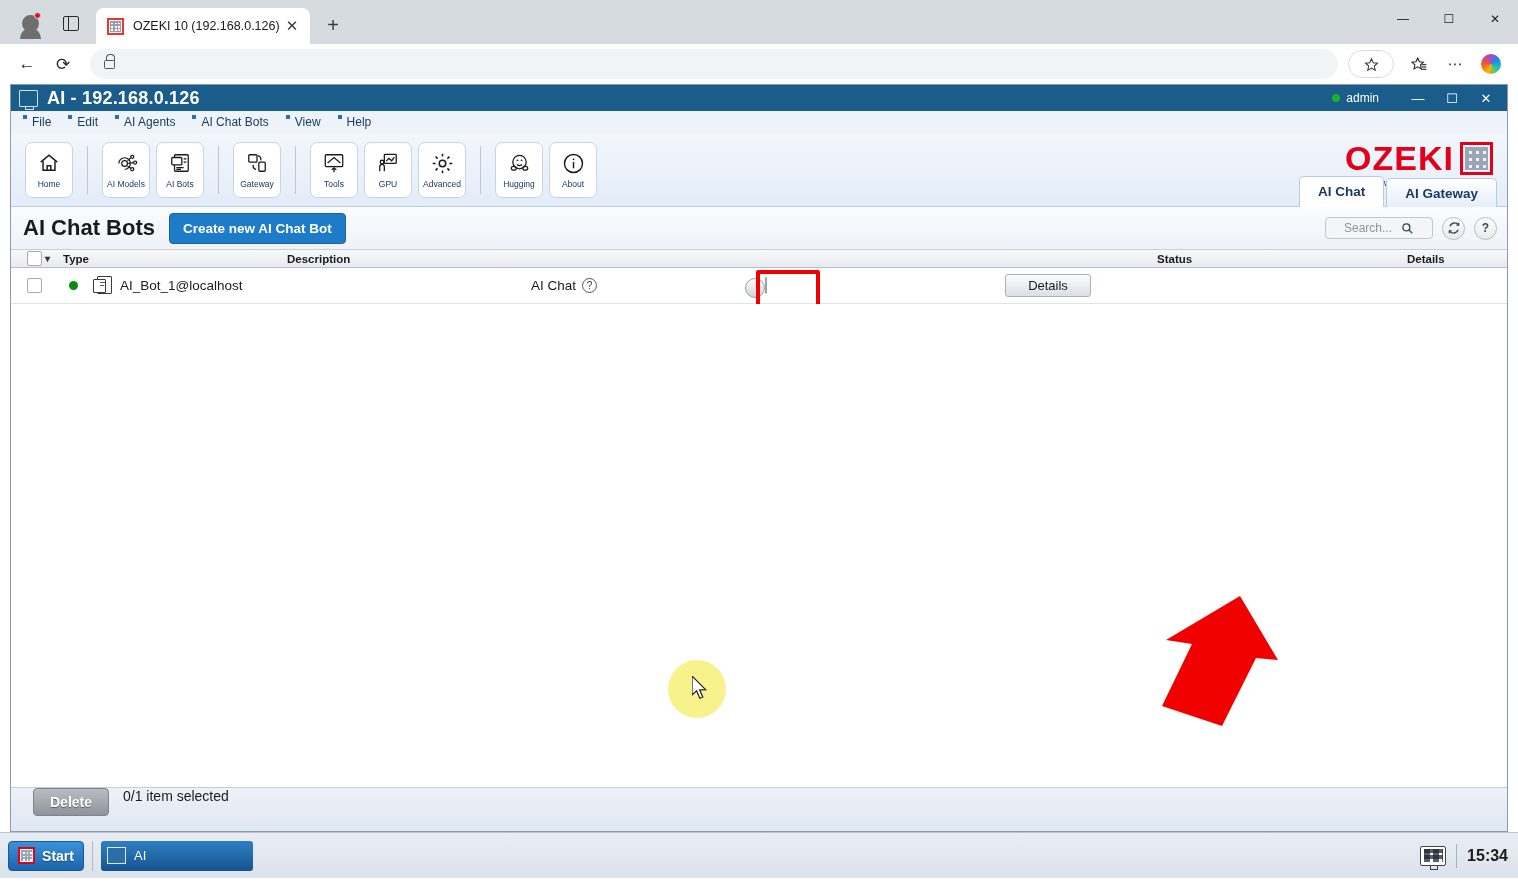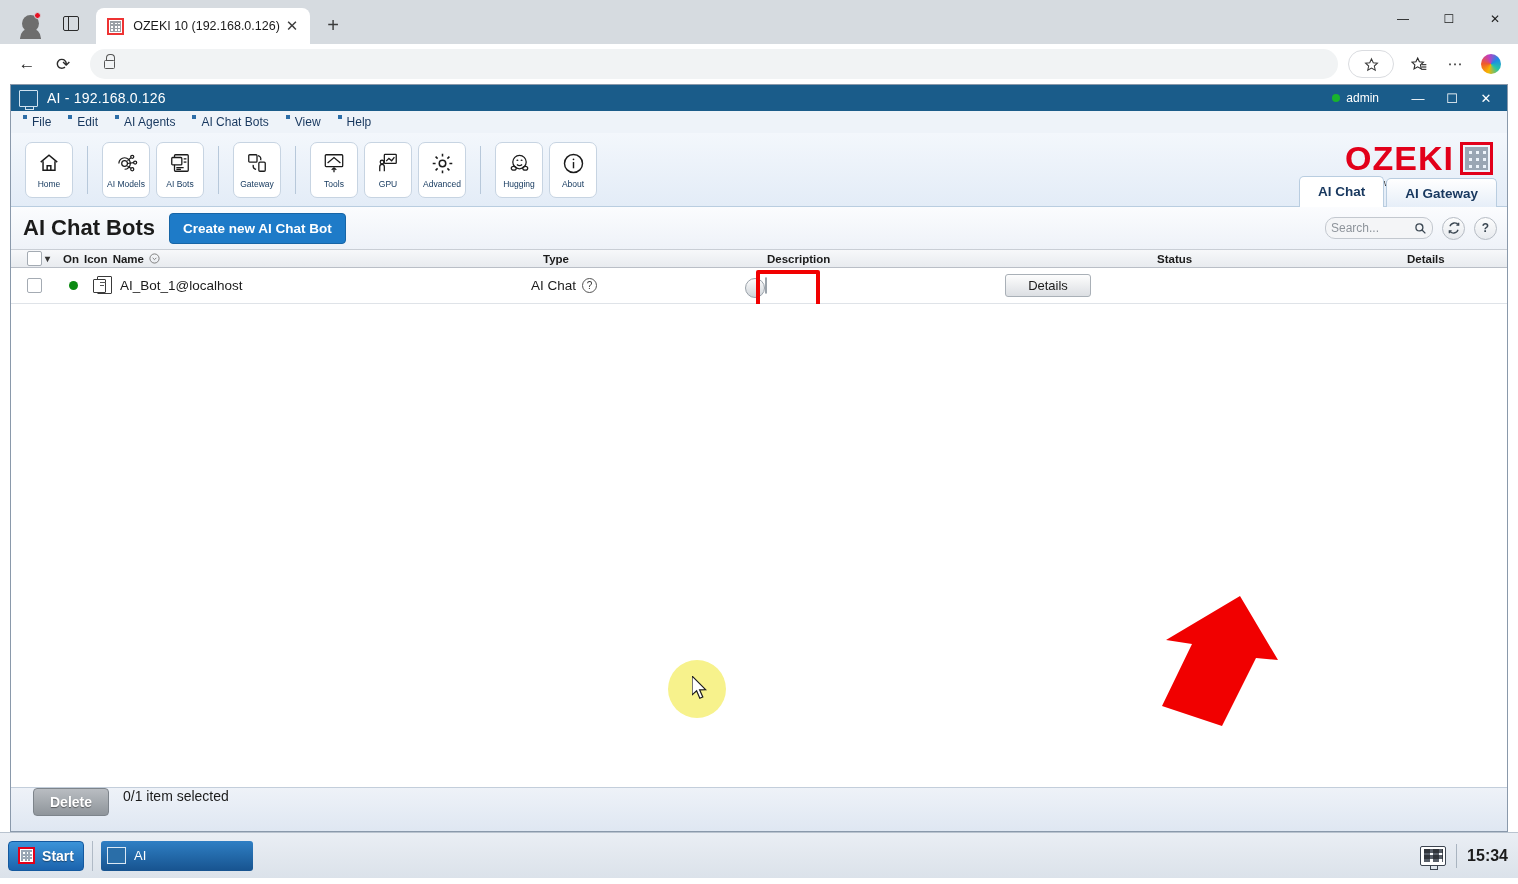--- a/index.html
+++ b/index.html
@@ -68,21 +68,20 @@
   .browser-tab {
     height: 36px;
     width: 214px;
     background: #ffffff;
     border-radius: 8px 8px 0 0;
     display: flex;
     align-items: center;
     padding: 0 6px 0 11px;
     position: relative;
     margin-bottom: 0;
-    text-align: center;
   }
   .tab-favicon {
     width: 17px; height: 17px;
     border: 2px solid #e33;
     background: #fff;
     flex: 0 0 auto;
     position: relative;
     overflow: hidden;
   }
   .tab-favicon::before {
@@ -225,22 +224,22 @@
   }
   .app-logo-icon::after {
     content: "";
     position: absolute;
     bottom: -4px; left: 5px;
     width: 7px; height: 3px;
     border: 1.5px solid #cfe2f0;
     border-top: none;
   }
   .app-title-text {
-    font-size: 14px;
-    font-weight: normal;
+    font-size: 18px;
+    font-weight: bold;
     letter-spacing: 0.2px;
     flex: 1 1 auto;
   }
   .admin-box { display: flex; align-items: center; gap: 6px; margin-right: 22px; }
   .admin-dot { width: 8px; height: 8px; border-radius: 50%; background: #19b32d; }
   .admin-label { font-size: 12px; }
   .app-wbtn {
     width: 34px; height: 26px;
     display: flex; align-items: center; justify-content: center;
     font-size: 13px; color: #fff;
@@ -382,23 +381,23 @@
   }
   .head-right {
     position: absolute;
     right: 10px;
     display: flex; align-items: center; gap: 9px;
   }
   .search-box {
     width: 108px; height: 22px;
     background: #f4f5f7;
     border: 1px solid #c3c8cf;
-    border-radius: 10px;
+    border-radius: 4px;
     display: flex; align-items: center;
-    padding: 0 5px;
+    padding: 0 18px;
     justify-content: space-between;
   }
   .search-box .ph { font-size: 12px; color: #8e949b; }
   .mini-circle-btn {
     width: 23px; height: 23px;
     border-radius: 50%;
     border: 1px solid #b6bcc4;
     background: linear-gradient(to bottom,#fdfdfd,#e7eaee);
     display: flex; align-items: center; justify-content: center;
     font-size: 12px; font-weight: bold; color: #3b4752;
@@ -880,29 +879,20 @@
       </div>
       <div class="mini-circle-btn">?</div>
     </div>
   </div>
 
   <div class="tbl-header">
     <span class="c-check">
         <i class="chk"></i>
       </span>
     <span class="c-caret">▾</span>
-    <span class="c-name" style="gap:5px;">
-      <span>On</span>
-      <span>Icon</span>
-      <span>Name</span>
-      <svg width="11" height="11" viewBox="0 0 24 24" fill="none" stroke="#777" stroke-width="2">
-          <circle cx="12" cy="12" r="10"></circle>
-          <path d="M8 10.5 l4 4 4-4"></path>
-        </svg>
-    </span>
     <span class="c-type">Type</span>
     <span class="c-desc">Description</span>
     <span class="c-status">Status</span>
     <span class="c-det">Details</span>
   </div>
 
   <div class="tbl-row">
     <span class="c-check">
         <i class="chk"></i>
       </span>

